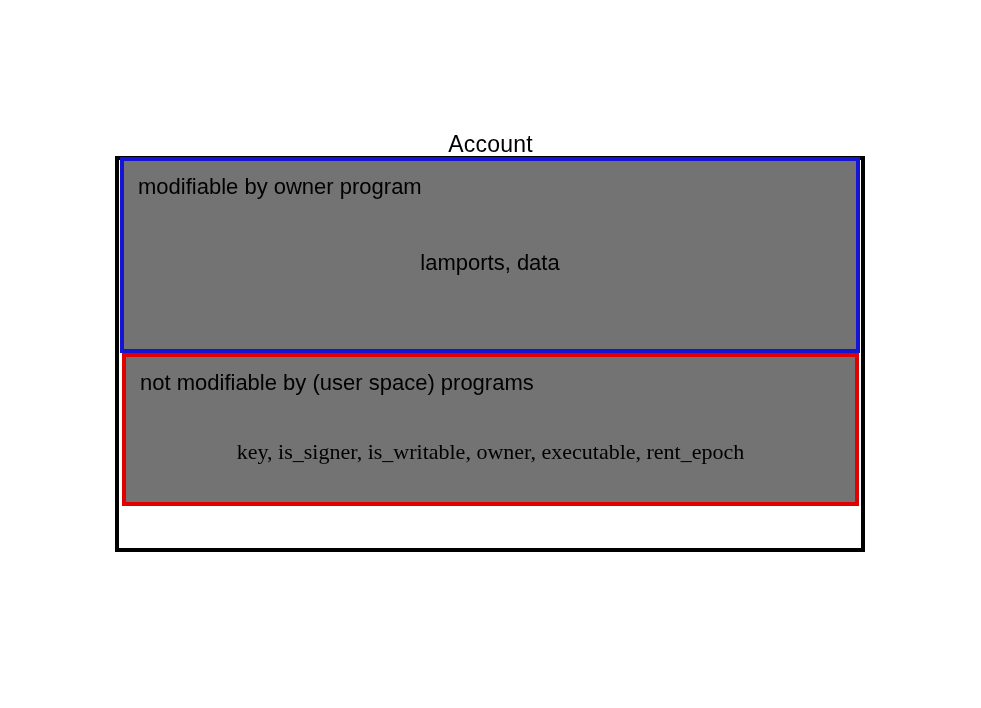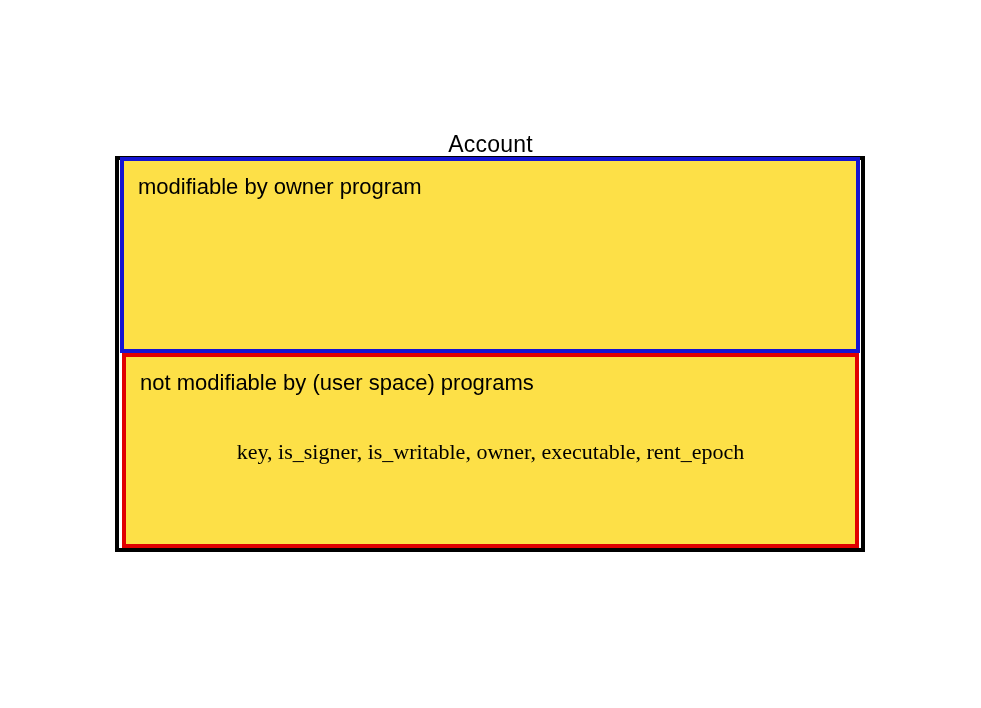--- a/index.html
+++ b/index.html
@@ -46,36 +46,36 @@
     height: 396px;
     border: 4px solid #000000;
     box-sizing: border-box;
     background: #ffffff;
   }
 
   
   .section {
     position: absolute;
     box-sizing: border-box;
-    background: #fde047;
+    background: #737373;
   }
 
   .section-modifiable {
     left: 120px;
     top: 157px;
     width: 740px;
     height: 196px;
     border: 4px solid #1414d2;
   }
 
   .section-not-modifiable {
     left: 122px;
     top: 353px;
     width: 737px;
-    height: 195px;
+    height: 153px;
     border: 4px solid #e00000;
   }
 
   .section-heading {
     position: absolute;
     left: 14px;
     top: 13px;
     font-size: 22px;
     line-height: 26px;
     color: #000000;
@@ -106,20 +106,21 @@
 <body>
 
 <div id="diagram">
 
   <div class="diagram-title">Account</div>
 
   <div class="account-box"></div>
 
   <div class="section section-modifiable">
     <div class="section-heading">modifiable by owner program</div>
+    <div class="section-fields fields-modifiable">lamports, data</div>
   </div>
 
   <div class="section section-not-modifiable">
     <div class="section-heading">not modifiable by (user space) programs</div>
     <div class="section-fields fields-not-modifiable">key, is_signer, is_writable, owner, executable, rent_epoch</div>
   </div>
 
 </div>
 
 </body></html>

